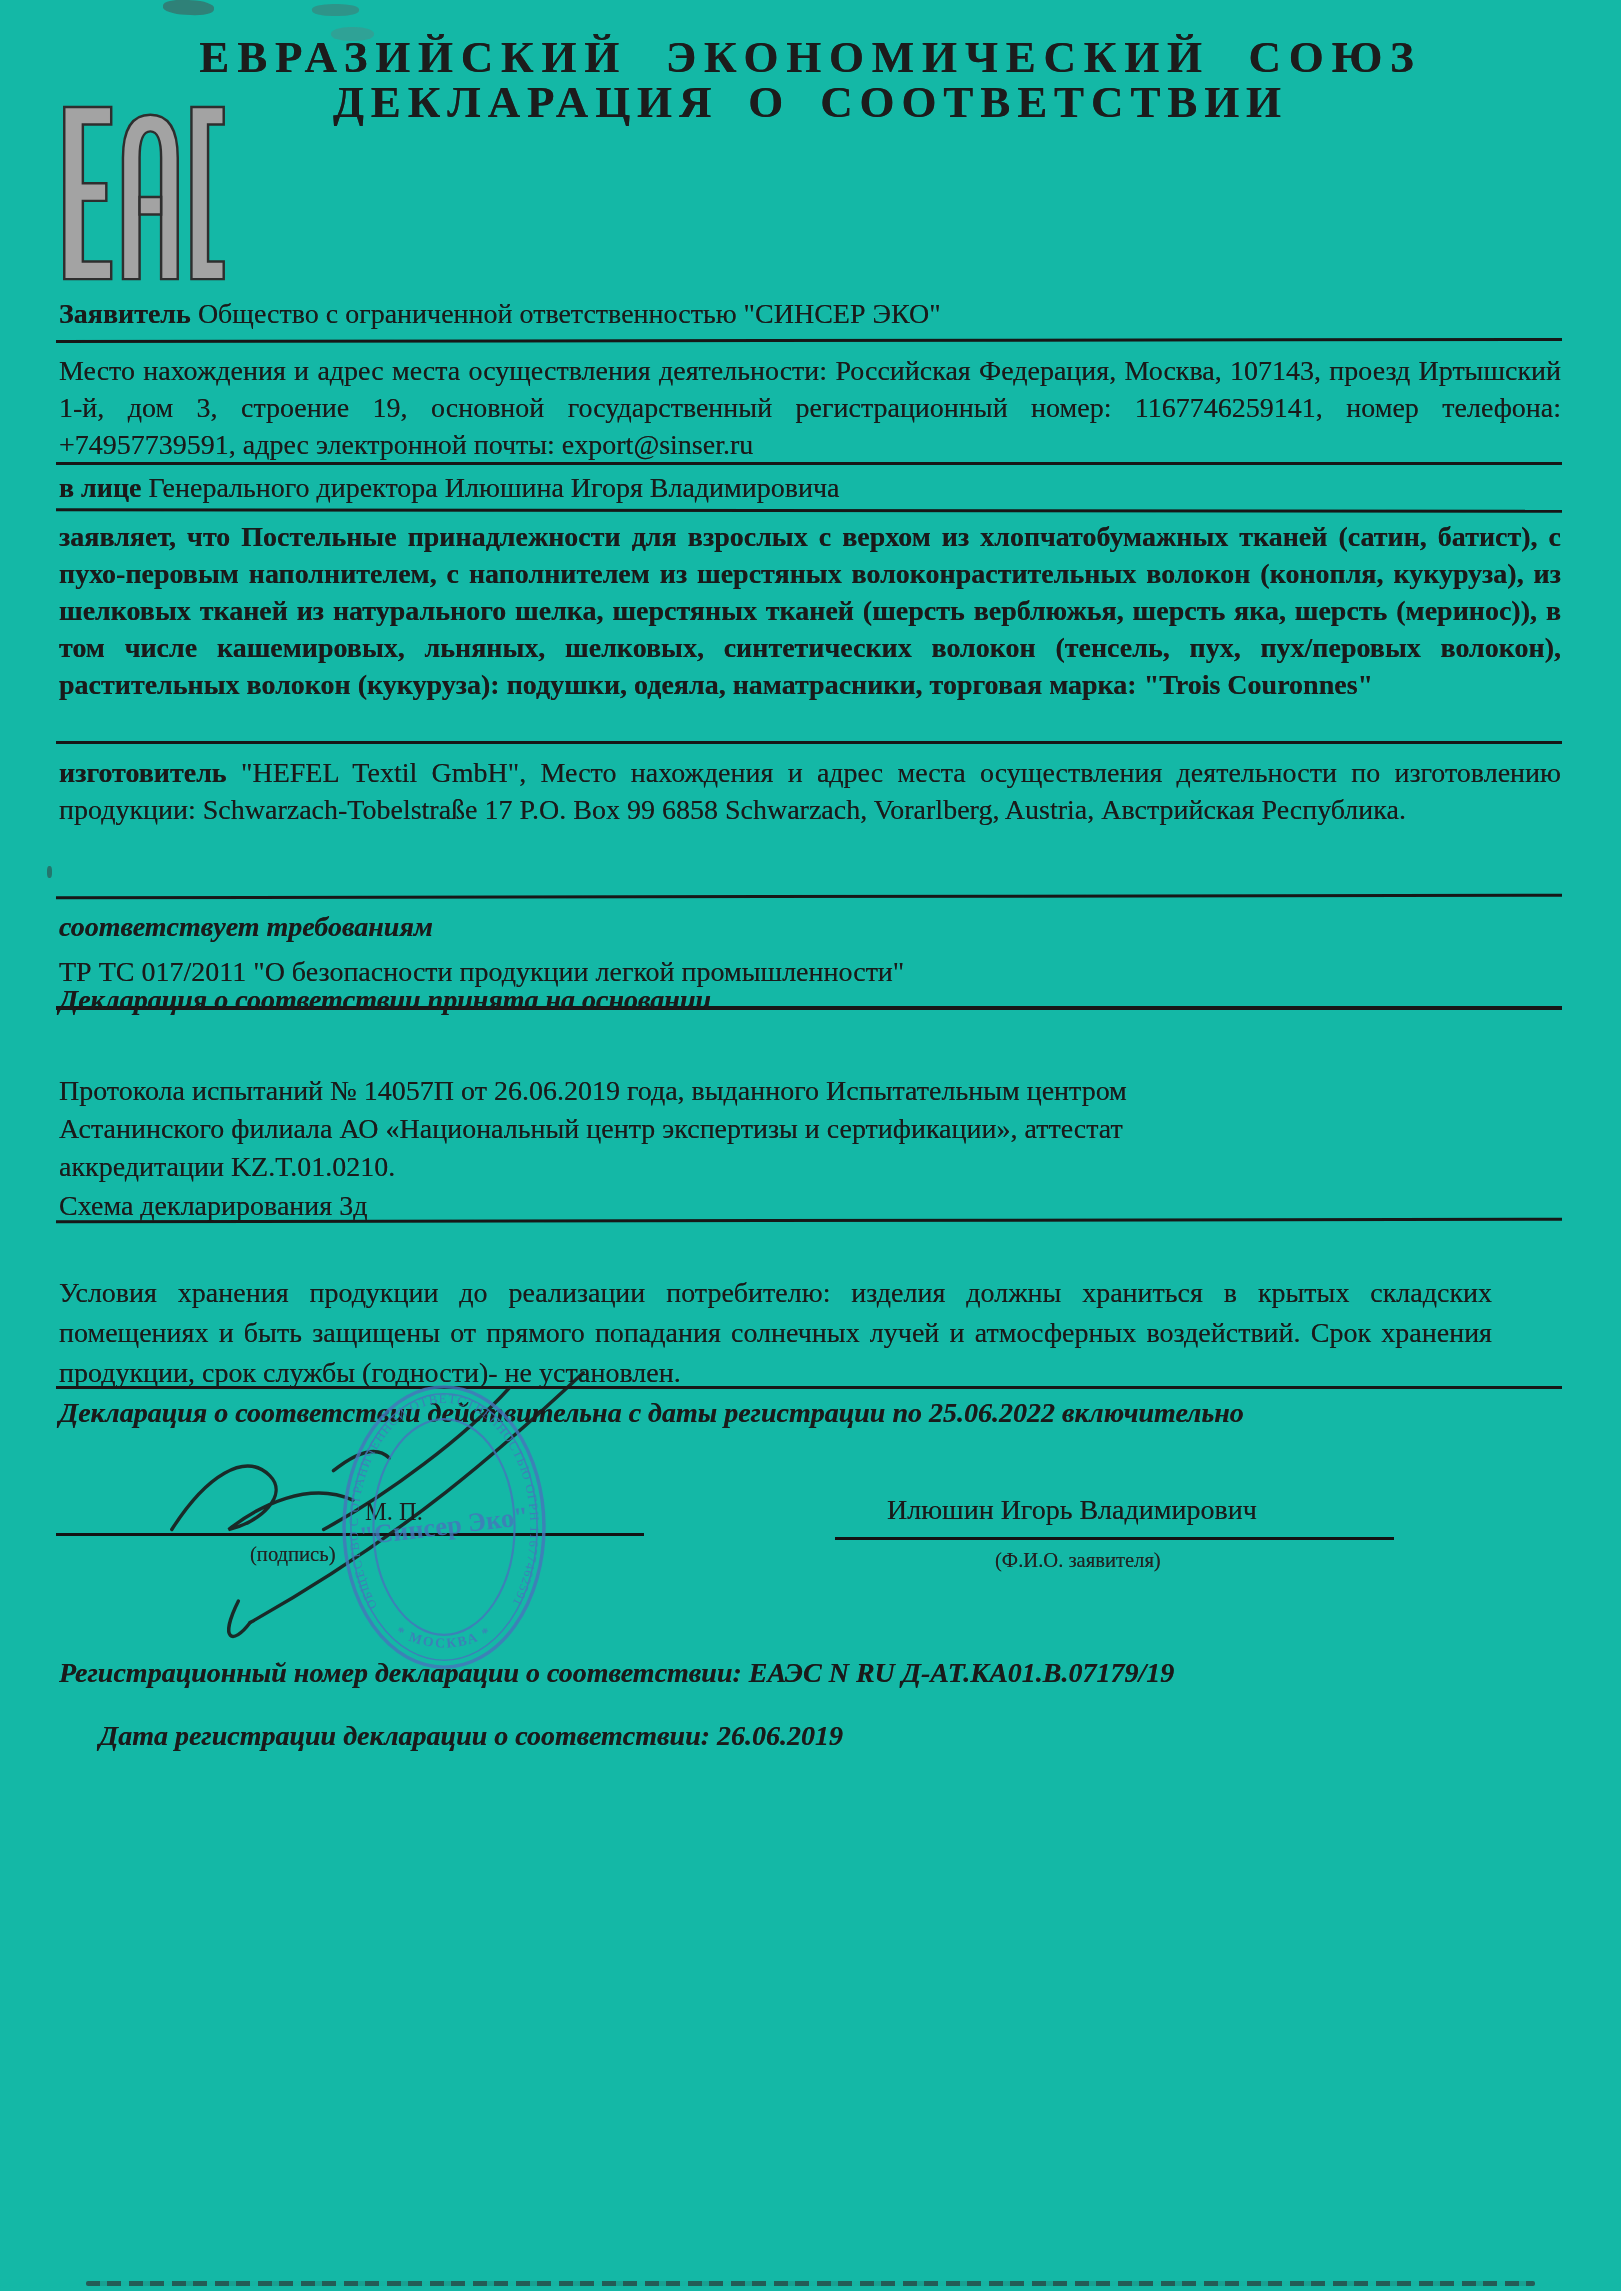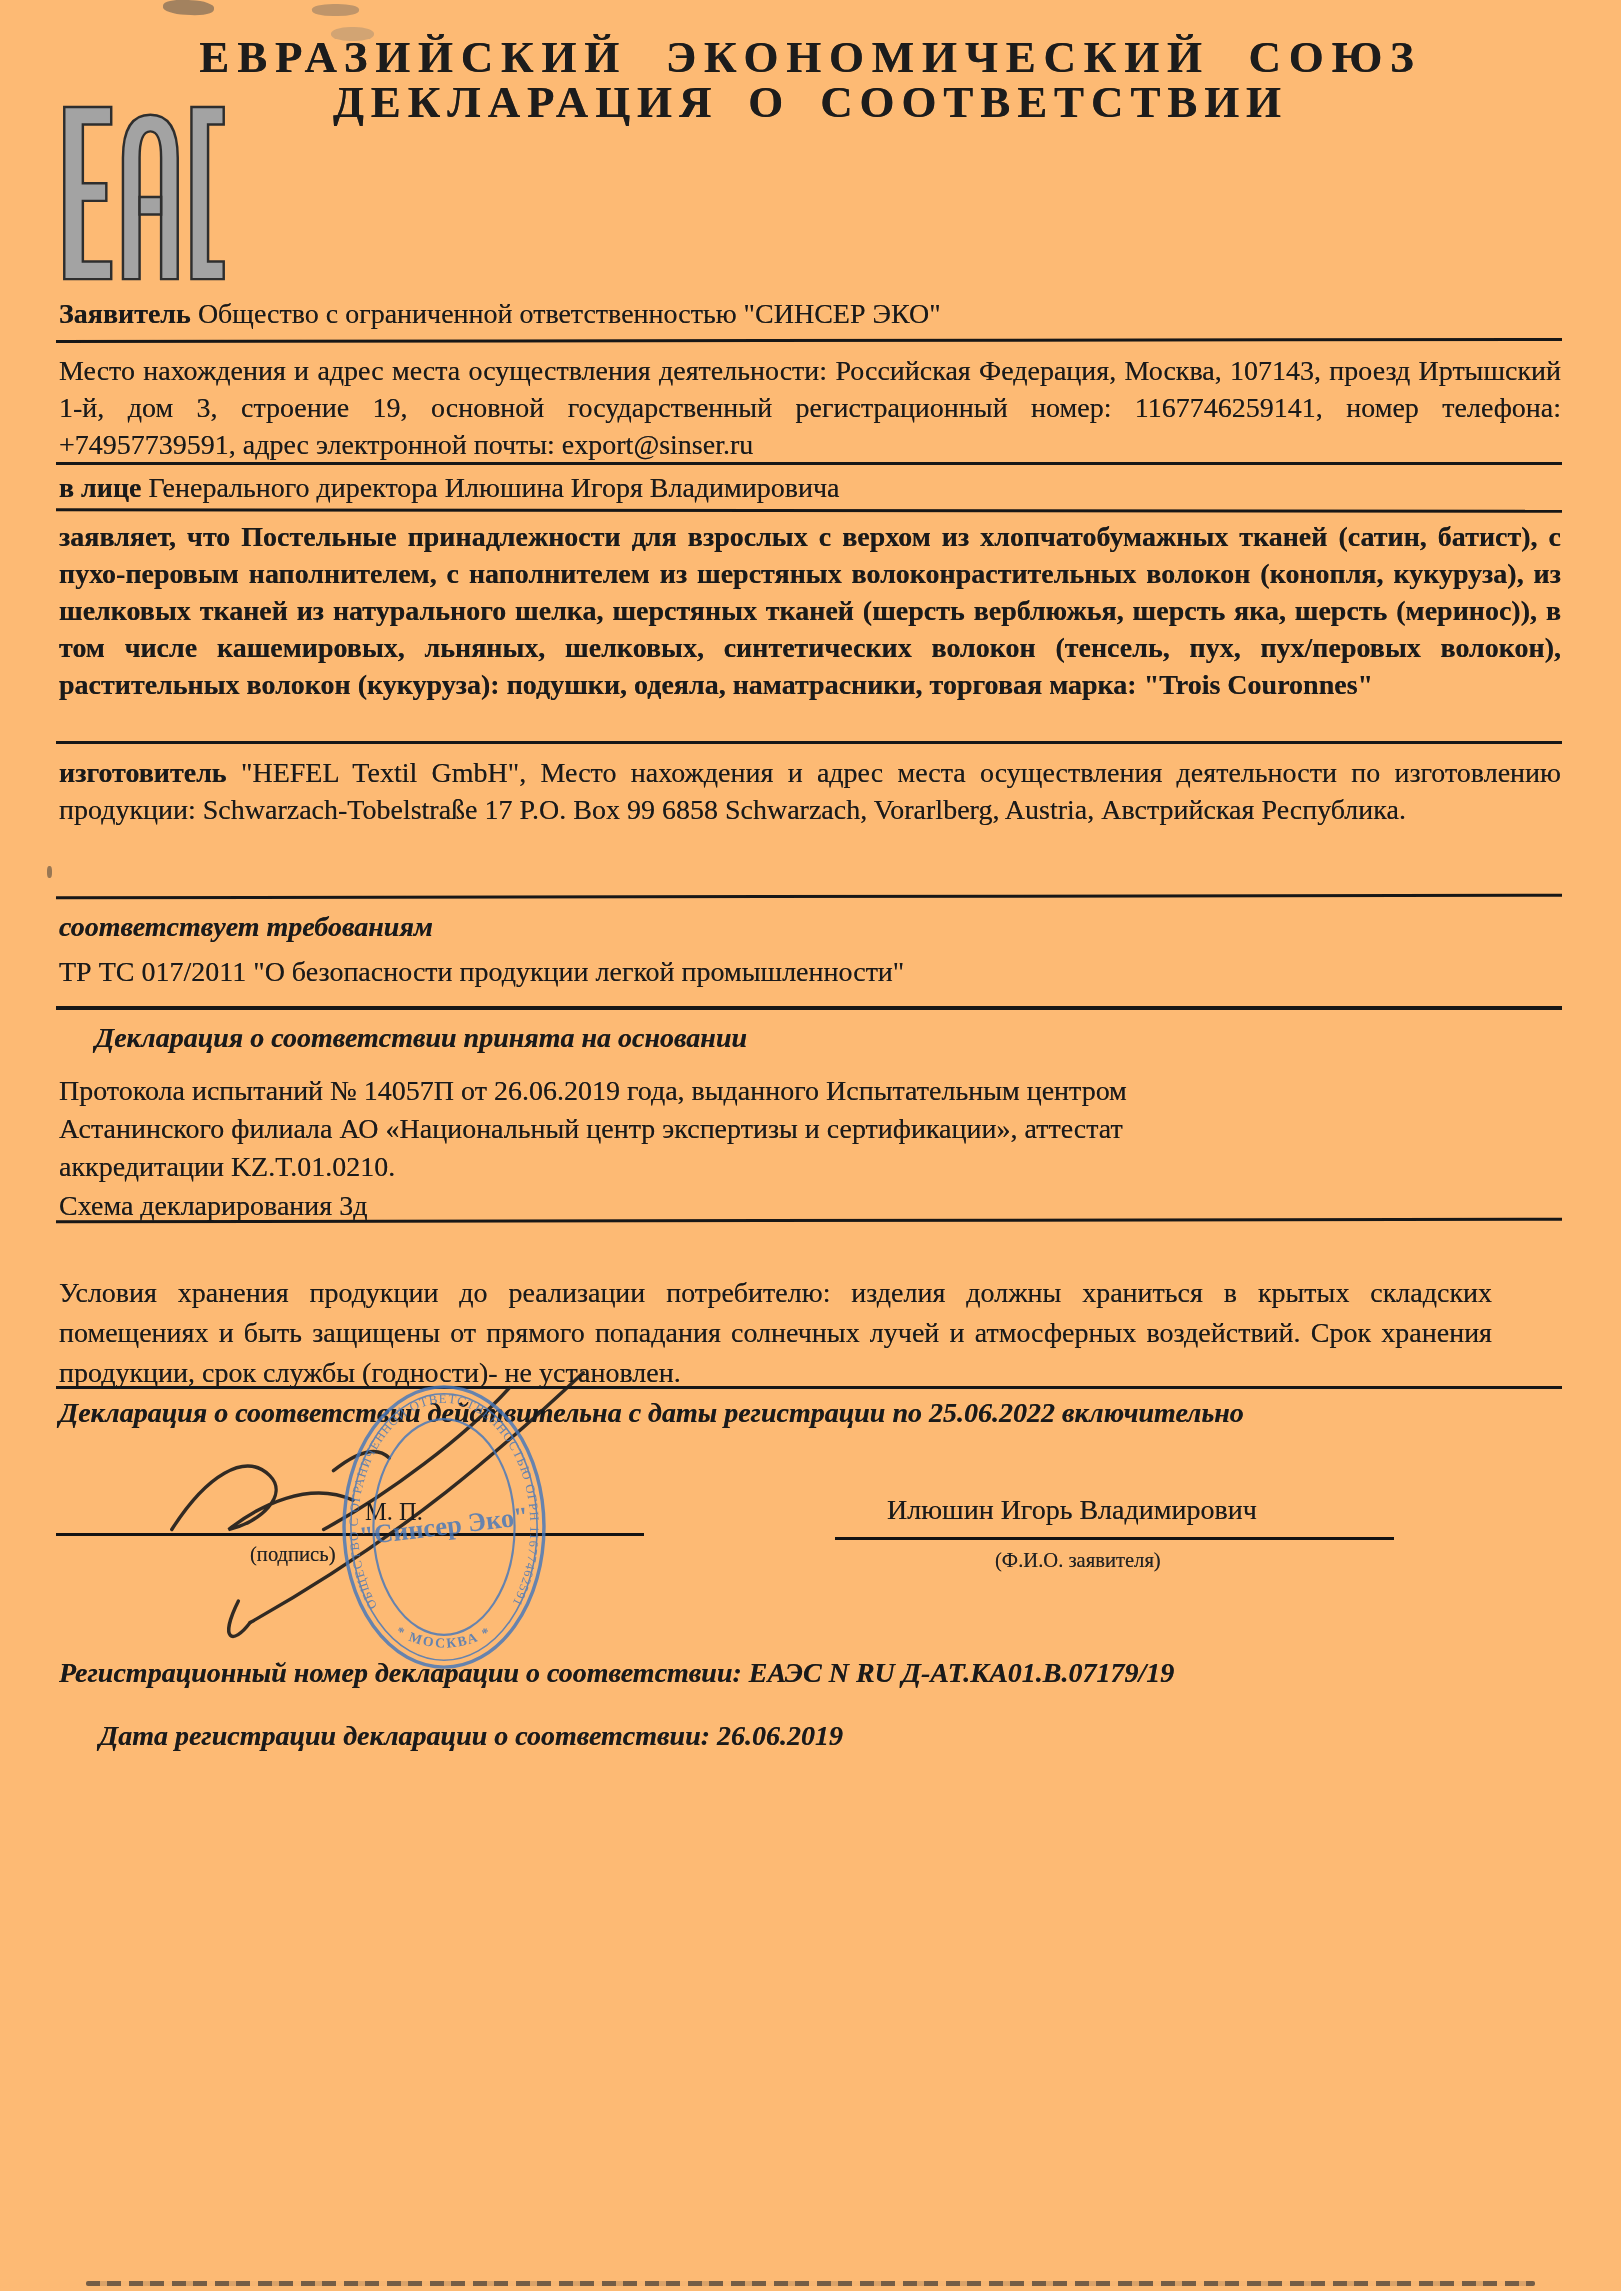--- a/index.html
+++ b/index.html
@@ -1,18 +1,18 @@
 <!DOCTYPE html>
 <html><head>
 <meta charset="utf-8">
 <style>
   html,body{margin:0;padding:0;background:#e8e8e8;}
   .sheet{
     position:relative;width:1621px;height:2292px;margin:0 auto;
-    background:#fdba74;overflow:hidden;
+    background:#14b8a6;overflow:hidden;
     font-family:"Liberation Serif",serif;color:#1a1a1a;
   }
   .abs{position:absolute;}
   .title{
     left:0;width:1621px;text-align:center;font-weight:bold;
     font-size:45px;line-height:45px;color:#1c1c1c;
     text-shadow:0 0 0.6px rgba(20,20,20,.75);
   }
   .t{
     left:59px;width:1502px;font-size:28px;line-height:37px;
@@ -76,21 +76,21 @@
 
   <div class="abs t just" style="top:754px;">
     <b>изготовитель </b><span>"HEFEL Textil GmbH", Место нахождения и адрес места осуществления деятельности по изготовлению продукции: Schwarzach-Tobelstraße 17 P.O. Box 99 6858 Schwarzach, Vorarlberg, Austria, Австрийская Республика.</span>
   </div>
   <div class="abs rule" style="top:895px;transform:rotate(-0.1deg);"></div>
 
   <div class="abs t bold" style="top:908px;">соответствует требованиям</div>
   <div class="abs t" style="top:953px;">ТР ТС 017/2011 "О безопасности продукции легкой промышленности"</div>
   <div class="abs rule" style="top:1006px;height:3.9px;"></div>
 
-  <div class="abs t bold" style="top:1019px;margin-left:36px;">Декларация о соответствии принята на основании</div>
+  <div class="abs t bold" style="top:981px;">Декларация о соответствии принята на основании</div>
   <div class="abs t" style="top:1072px;width:1235px;line-height:38px;">Протокола испытаний № 14057П от 26.06.2019 года, выданного Испытательным центром Астанинского филиала АО «Национальный центр экспертизы и сертификации», аттестат аккредитации KZ.T.01.0210.</div>
   <div class="abs t" style="top:1187px;">Схема декларирования 3д</div>
   <div class="abs rule" style="top:1219px;transform:rotate(-0.1deg);"></div>
 
   <div class="abs t just" style="top:1273px;width:1433px;line-height:40px;">Условия хранения продукции до реализации потребителю: изделия должны храниться в крытых складских помещениях и быть защищены от прямого попадания солнечных лучей и атмосферных воздействий. Срок хранения продукции, срок службы (годности)- не установлен.</div>
   <div class="abs rule" style="top:1386px;"></div>
 
   <div class="abs t bold" style="top:1394px;">Декларация о соответствии действительна с даты регистрации по 25.06.2022 включительно</div>
 
   <div class="abs sigline" style="left:56px;top:1533px;width:588px;"></div>

